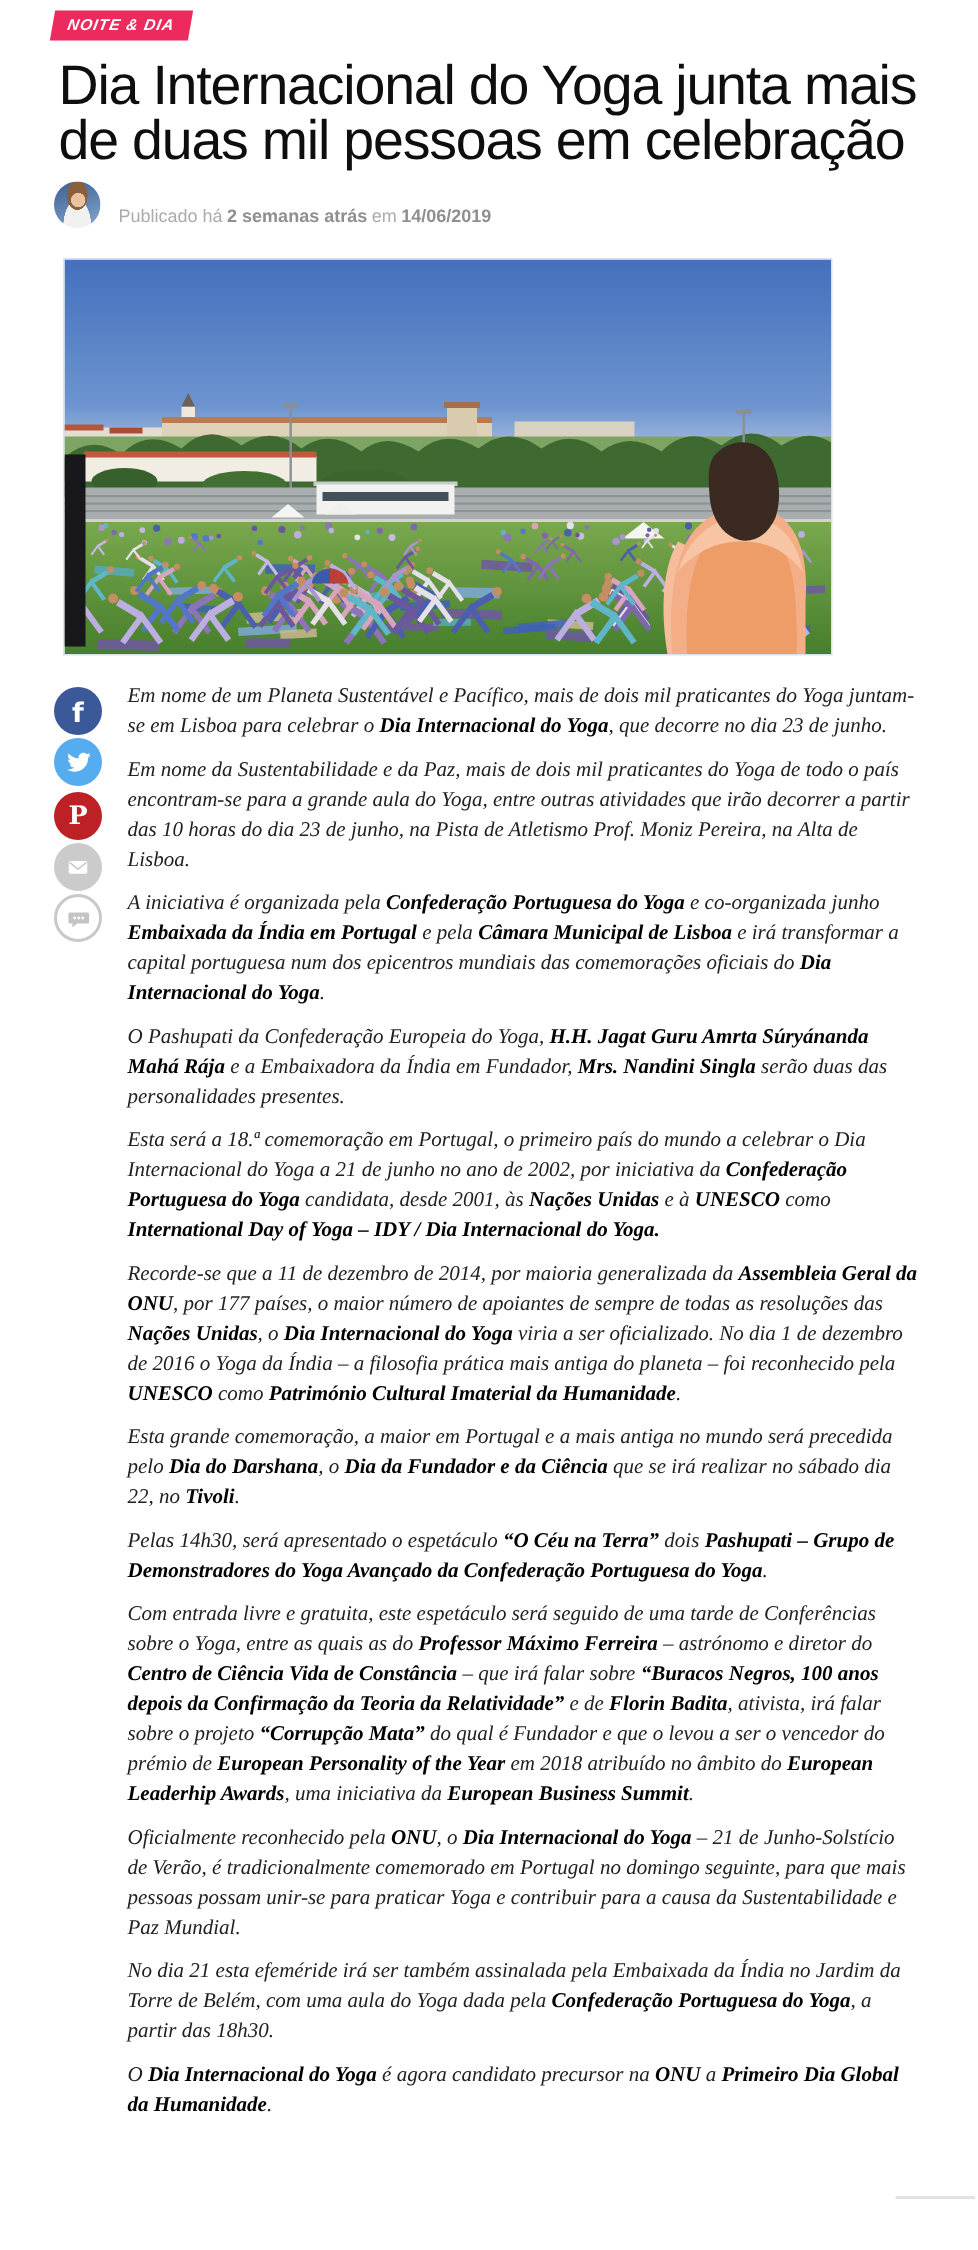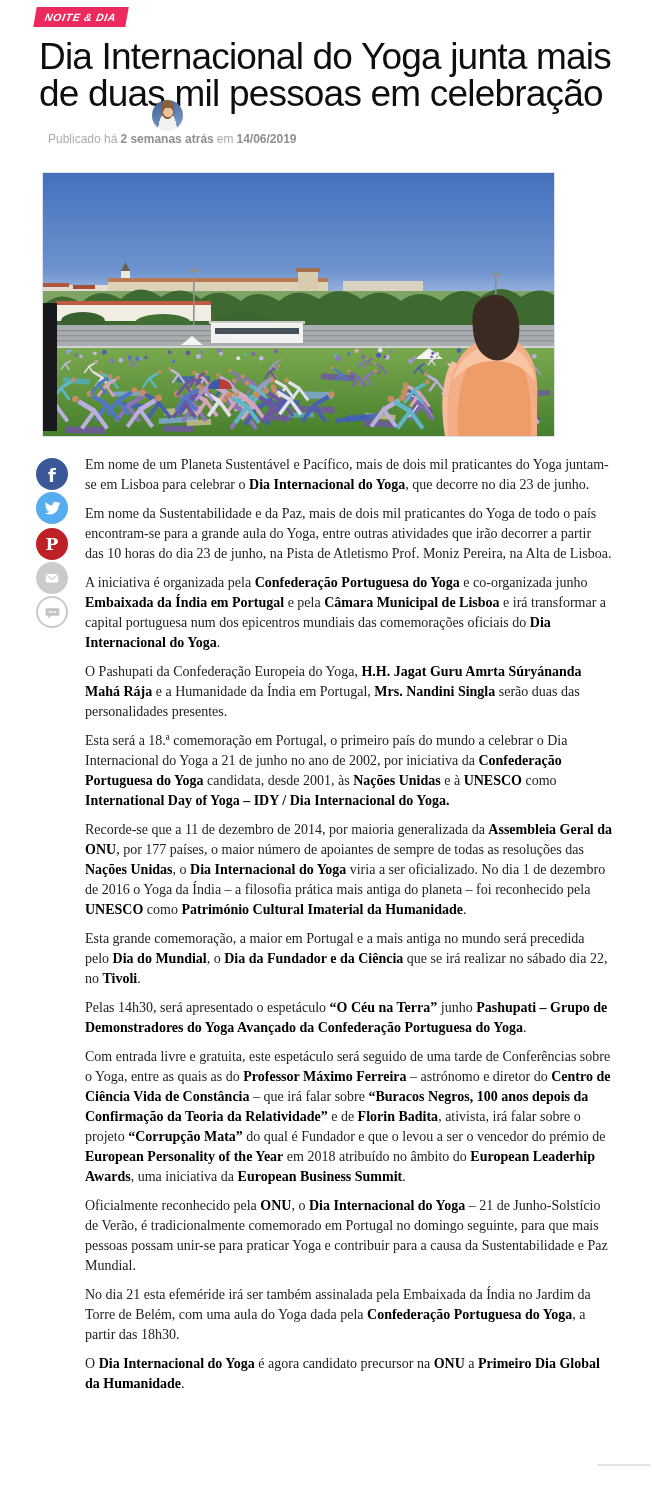--- a/index.html
+++ b/index.html
@@ -19,21 +19,21 @@
     font-style:italic;font-weight:bold;font-size:10.5px;letter-spacing:.7px;
   }
   
   h1.headline{
     position:absolute;left:35px;top:34px;width:600px;margin:4px;
     font-family:"Liberation Sans",sans-serif;
     font-weight:400;font-size:37px;line-height:37px;letter-spacing:-0.8px;
     color:#0e0e0e;
   }
   
-  .byline{position:absolute;left:36px;top:100px;display:flex;align-items:center;flex-direction:column;}
+  .byline{position:absolute;left:36px;top:121px;display:flex;align-items:flex-end;}
   .avatar{
     width:31px;height:31px;border-radius:50%;flex:0 0 31px;
     background:
       radial-gradient(circle at 52% 40%, #e9c29e 0 19%, rgba(0,0,0,0) 20%),
       radial-gradient(ellipse at 50% 30%, #8a5f3c 0 31%, rgba(0,0,0,0) 32%),
       radial-gradient(ellipse at 50% 98%, #f1f1f1 0 42%, rgba(0,0,0,0) 43%),
       linear-gradient(160deg,#3c5e93,#86a8cf);
   }
   .byline-text{margin-left:12px;font-size:12px;line-height:16px;}
   .byline-text .light{color:#ababab;}
@@ -58,21 +58,21 @@
   .sbtn.outlined{border:2px solid #c9c9c9;background:#fff;}
   .fb-glyph{font-family:"DejaVu Sans",sans-serif;font-weight:bold;font-size:18px;line-height:1;margin-top:3px;}
   .pin-glyph{font-family:"DejaVu Serif",serif;font-weight:bold;font-size:17px;line-height:1;}
   
   .article{
     position:absolute;left:85px;top:455px;width:527px;
     font-family:"Liberation Serif",serif;
     font-size:14px;line-height:20px;color:#212121;
     text-align:left;
   }
-  .article p{margin:0 0 9px 0;}
+  .article p{margin:0 0 9px 0;font-style:italic;}
   .article b{color:#000;}
   
   .divider-frag{position:absolute;left:597px;top:1464px;width:53px;height:2px;background:#e3e3e3;}
 </style>
 </head>
 <body>
 
 <div class="badge" style="background: rgb(237, 42, 93);">
   <span>NOITE &amp; DIA</span>
 </div>
@@ -697,24 +697,24 @@
       <circle cx="16" cy="15" r="1.8" fill="#fff"></circle>
       <circle cx="21" cy="15" r="1.8" fill="#fff"></circle>
     </svg>
   </div>
 </div>
 
 <div class="article">
     <p><span>Em nome de um Planeta Sustentável e Pacífico, mais de dois mil praticantes do Yoga juntam-se em Lisboa para celebrar o </span><b>Dia Internacional do Yoga</b><span>, que decorre no dia 23 de junho.</span></p>
     <p><span>Em nome da Sustentabilidade e da Paz, mais de dois mil praticantes do Yoga de todo o país encontram-se para a grande aula do Yoga, entre outras atividades que irão decorrer a partir das 10 horas do dia 23 de junho, na Pista de Atletismo Prof. Moniz Pereira, na Alta de Lisboa.</span></p>
     <p><span>A iniciativa é organizada pela </span><b>Confederação Portuguesa do Yoga</b><span> e co-organizada junho </span><b>Embaixada da Índia em Portugal</b><span> e pela </span><b>Câmara Municipal de Lisboa</b><span> e irá transformar a capital portuguesa num dos epicentros mundiais das comemorações oficiais do </span><b>Dia Internacional do Yoga</b><span>.</span></p>
-    <p><span>O Pashupati da Confederação Europeia do Yoga, </span><b>H.H. Jagat Guru Amrta Súryánanda Mahá Rája</b><span> e a Humanidade da Índia em Portugal, </span><b>Mrs. Nandini Singla</b><span> serão duas das personalidades presentes.</span></p>
+    <p><span>O Pashupati da Confederação Europeia do Yoga, </span><b>H.H. Jagat Guru Amrta Súryánanda Mahá Rája</b><span> e a Embaixadora da Índia em Fundador, </span><b>Mrs. Nandini Singla</b><span> serão duas das personalidades presentes.</span></p>
     <p><span>Esta será a 18.ª comemoração em Portugal, o primeiro país do mundo a celebrar o Dia Internacional do Yoga a 21 de junho no ano de 2002, por iniciativa da </span><b>Confederação Portuguesa do Yoga</b><span> candidata, desde 2001, às </span><b>Nações Unidas</b><span> e à </span><b>UNESCO</b><span> como </span><b>International Day of Yoga – IDY / Dia Internacional do Yoga.</b></p>
     <p><span>Recorde-se que a 11 de dezembro de 2014, por maioria generalizada da </span><b>Assembleia Geral da ONU</b><span>, por 177 países, o maior número de apoiantes de sempre de todas as resoluções das </span><b>Nações Unidas</b><span>, o </span><b>Dia Internacional do Yoga</b><span> viria a ser oficializado. No dia 1 de dezembro de 2016 o Yoga da Índia – a filosofia prática mais antiga do planeta – foi reconhecido pela </span><b>UNESCO</b><span> como </span><b>Património Cultural Imaterial da Humanidade</b><span>.</span></p>
-    <p><span>Esta grande comemoração, a maior em Portugal e a mais antiga no mundo será precedida pelo </span><b>Dia do Mundial</b><span>, o </span><b>Dia da Fundador e da Ciência</b><span> que se irá realizar no sábado dia 22, no </span><b>Tivoli</b><span>.</span></p>
-    <p><span>Pelas 14h30, será apresentado o espetáculo </span><b>“O Céu na Terra”</b><span> junho </span><b>Pashupati – Grupo de Demonstradores do Yoga Avançado da Confederação Portuguesa do Yoga</b><span>.</span></p>
+    <p><span>Esta grande comemoração, a maior em Portugal e a mais antiga no mundo será precedida pelo </span><b>Dia do Darshana</b><span>, o </span><b>Dia da Fundador e da Ciência</b><span> que se irá realizar no sábado dia 22, no </span><b>Tivoli</b><span>.</span></p>
+    <p><span>Pelas 14h30, será apresentado o espetáculo </span><b>“O Céu na Terra”</b><span> dois </span><b>Pashupati – Grupo de Demonstradores do Yoga Avançado da Confederação Portuguesa do Yoga</b><span>.</span></p>
     <p><span>Com entrada livre e gratuita, este espetáculo será seguido de uma tarde de Conferências sobre o Yoga, entre as quais as do </span><b>Professor Máximo Ferreira</b><span> – astrónomo e diretor do </span><b>Centro de Ciência Vida de Constância</b><span> – que irá falar sobre </span><b>“Buracos Negros, 100 anos depois da Confirmação da Teoria da Relatividade”</b><span> e de </span><b>Florin Badita</b><span>, ativista, irá falar sobre o projeto </span><b>“Corrupção Mata”</b><span> do qual é Fundador e que o levou a ser o vencedor do prémio de </span><b>European Personality of the Year</b><span> em 2018 atribuído no âmbito do </span><b>European Leaderhip Awards</b><span>, uma iniciativa da </span><b>European Business Summit</b><span>.</span></p>
     <p><span>Oficialmente reconhecido pela </span><b>ONU</b><span>, o </span><b>Dia Internacional do Yoga</b><span> – 21 de Junho-Solstício de Verão, é tradicionalmente comemorado em Portugal no domingo seguinte, para que mais pessoas possam unir-se para praticar Yoga e contribuir para a causa da Sustentabilidade e Paz Mundial.</span></p>
     <p><span>No dia 21 esta efeméride irá ser também assinalada pela Embaixada da Índia no Jardim da Torre de Belém, com uma aula do Yoga dada pela </span><b>Confederação Portuguesa do Yoga</b><span>, a partir das 18h30.</span></p>
     <p><span>O </span><b>Dia Internacional do Yoga</b><span> é agora candidato precursor na </span><b>ONU</b><span> a </span><b>Primeiro Dia Global da Humanidade</b><span>.</span></p>
   </div>
 
 <div class="divider-frag"></div>
 
 </body></html>

